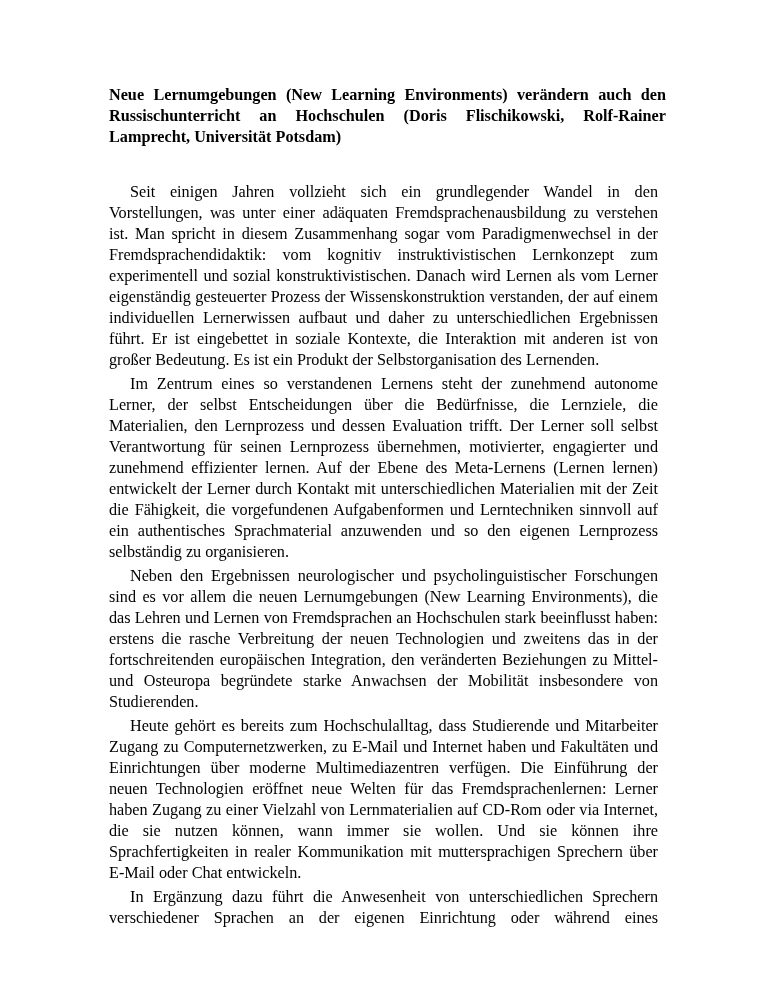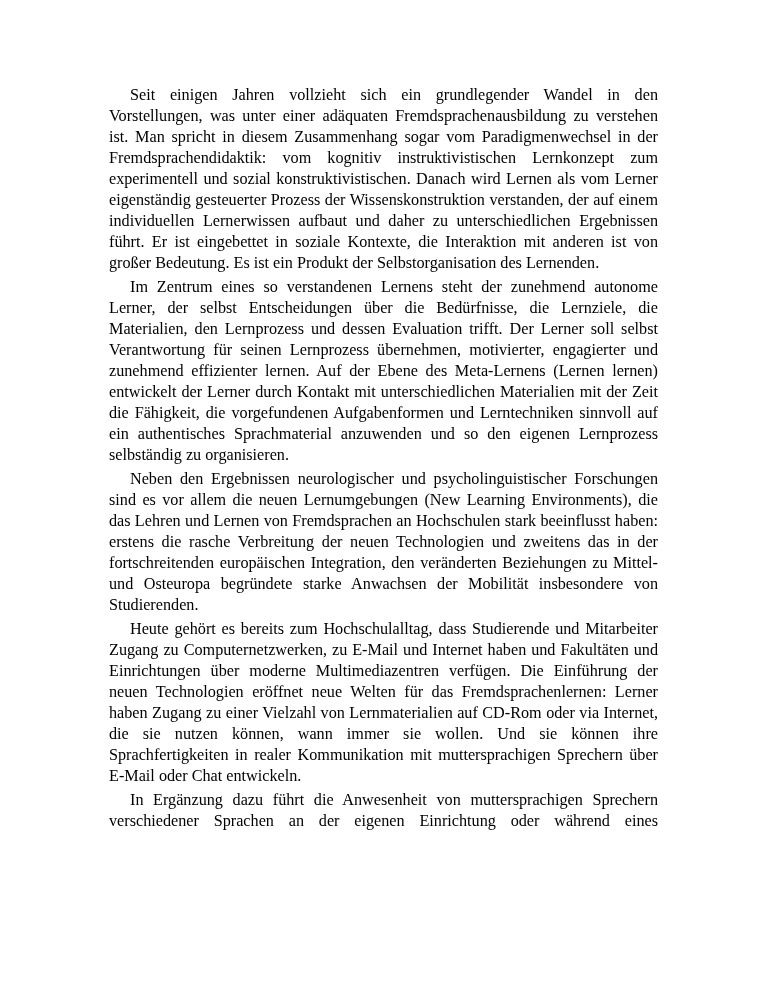--- a/index.html
+++ b/index.html
@@ -34,18 +34,19 @@
       text-align: justify;
       text-indent: 21px;
       margin: 0 8px 3px 0;
       hyphens: none;
     }
   </style>
 </head>
 <body>
 
 <div class="page">
+  <p class="title">Neue Lernumgebungen (New Learning Environments) verändern auch den Russischunterricht an Hochschulen (Doris Flischikowski,  Rolf-Rainer Lamprecht, Universität Potsdam)</p>
   <p class="para">Seit einigen Jahren vollzieht sich ein grundlegender Wandel in den Vorstellungen, was unter einer adäquaten Fremdsprachenausbildung zu verstehen ist. Man spricht in diesem Zusammenhang sogar vom Paradigmenwechsel in der Fremdsprachendidaktik: vom kognitiv instruktivistischen Lernkonzept zum experimentell und sozial konstruktivistischen. Danach wird Lernen als vom Lerner eigenständig gesteuerter Prozess der Wissenskonstruktion verstanden, der auf einem individuellen Lernerwissen aufbaut und daher zu unterschiedlichen Ergebnissen führt. Er ist eingebettet in soziale Kontexte, die Interaktion mit anderen ist von großer Bedeutung. Es ist ein Produkt der Selbstorganisation des Lernenden.</p>
   <p class="para">Im Zentrum eines so verstandenen Lernens steht der zunehmend autonome Lerner, der selbst Entscheidungen über die Bedürfnisse, die Lernziele, die Materialien, den Lernprozess und dessen Evaluation trifft. Der Lerner soll selbst Verantwortung für seinen Lernprozess übernehmen, motivierter, engagierter und zunehmend effizienter lernen. Auf der Ebene des Meta-Lernens (Lernen lernen) entwickelt der Lerner durch Kontakt mit unterschiedlichen Materialien mit der Zeit die Fähigkeit, die vorgefundenen Aufgabenformen und Lerntechniken sinnvoll auf ein authentisches Sprachmaterial anzuwenden und so den eigenen Lernprozess selbständig zu organisieren.</p>
   <p class="para">Neben den Ergebnissen neurologischer und psycholinguistischer Forschungen sind es vor allem die neuen Lernumgebungen (New Learning Environments), die das Lehren und Lernen von Fremdsprachen an Hochschulen stark beeinflusst haben: erstens die rasche Verbreitung der neuen Technologien und zweitens das in der fortschreitenden europäischen Integration, den veränderten Beziehungen zu Mittel- und Osteuropa begründete starke Anwachsen der Mobilität insbesondere von Studierenden.</p>
   <p class="para">Heute gehört es bereits zum Hochschulalltag, dass Studierende und Mitarbeiter Zugang zu Computernetzwerken, zu E-Mail und Internet haben und Fakultäten und Einrichtungen über moderne Multimediazentren verfügen. Die Einführung der neuen Technologien eröffnet neue Welten für das Fremdsprachenlernen: Lerner haben Zugang zu einer Vielzahl von Lernmaterialien auf CD-Rom oder via Internet, die sie nutzen können, wann immer sie wollen. Und sie können ihre Sprachfertigkeiten in realer Kommunikation mit muttersprachigen Sprechern über E-Mail oder Chat entwickeln.</p>
-  <p class="para" style="text-align-last: justify;">In Ergänzung dazu führt die Anwesenheit von muttersprachigen Sprechern verschiedener Sprachen an der eigenen Einrichtung oder während eines</p>
+  <p class="para" style="text-align-last: justify;">In Ergänzung dazu führt die Anwesenheit von unterschiedlichen Sprechern verschiedener Sprachen an der eigenen Einrichtung oder während eines</p>
 </div>
 
 </body></html>

